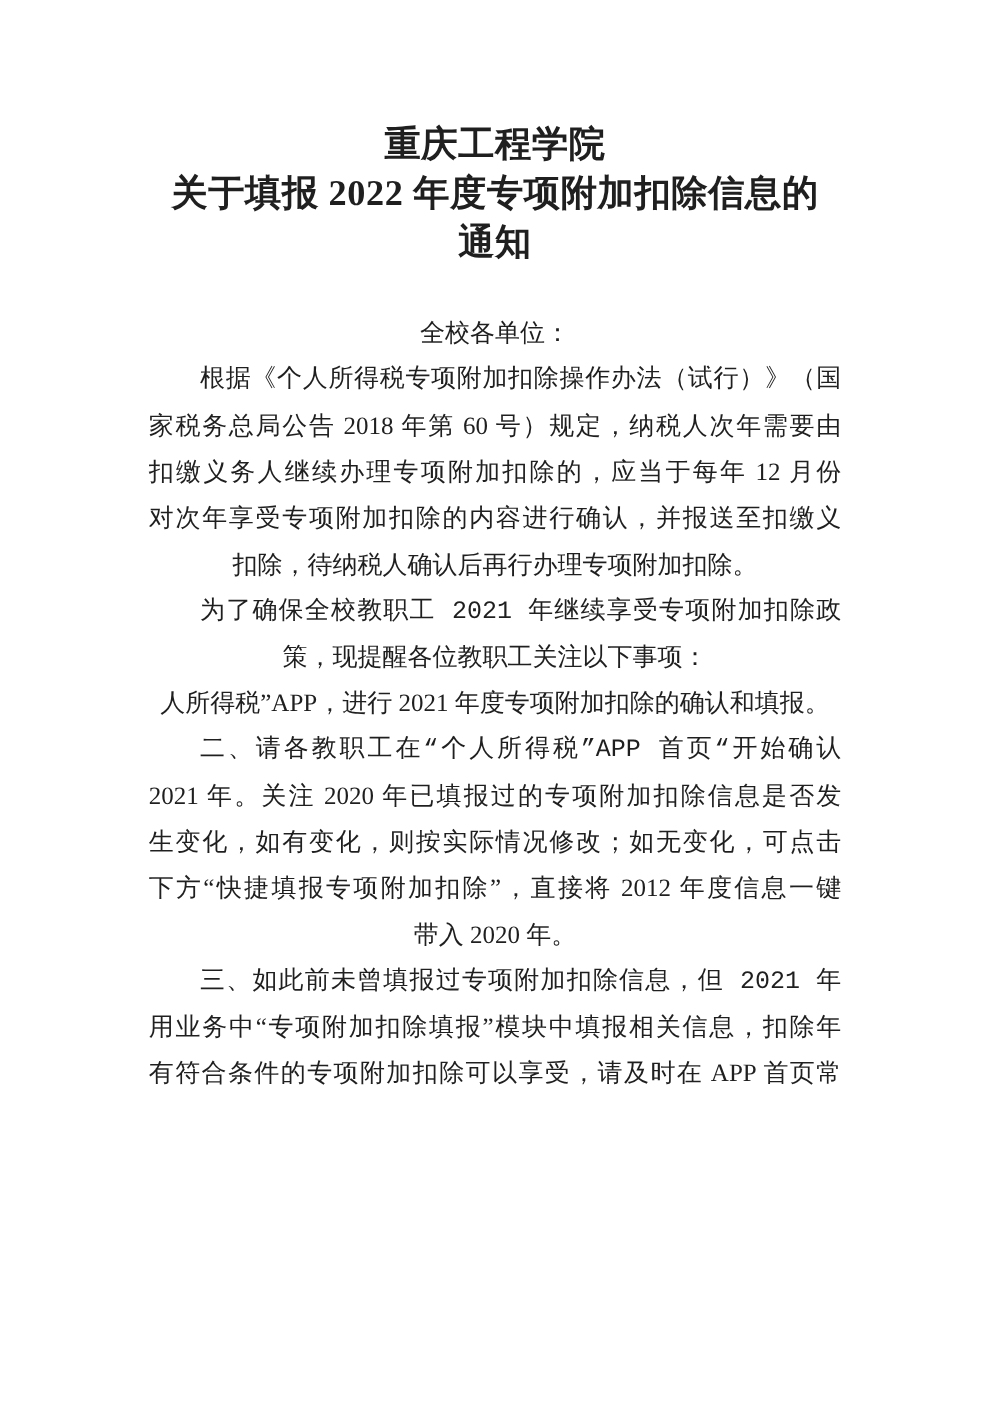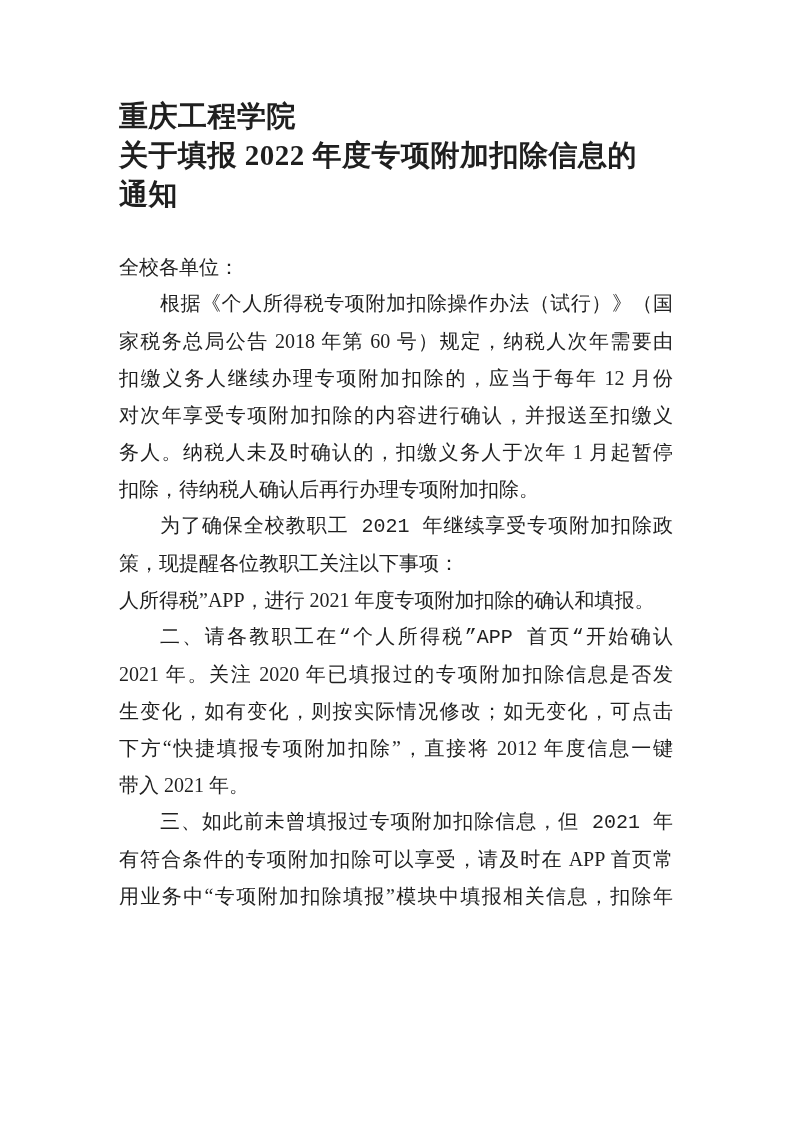--- a/index.html
+++ b/index.html
@@ -19,38 +19,39 @@
     padding: 97px 120px 0 119px;
     overflow: hidden;
   }
   .title-block {
     margin: 0 0 35px 0;
   }
   .title-line {
     font-size: 29px;
     line-height: 39px;
     font-weight: 700;
+    text-align: center;
     letter-spacing: 0.5px;
     white-space: nowrap;
   }
   .body-block {
     width: 554px;
   }
   .bl {
     font-size: 20px;
     line-height: 37px;
     height: 37px;
     letter-spacing: 0;
   }
   .bl.fill {
     text-align: justify;
     text-align-last: justify;
   }
   .bl.plain {
-    text-align: left;
+    text-align: center;
     white-space: nowrap;
   }
   .bl.ind {
     text-indent: 41px;
     font-family: Liberation Mono, monospace;
   }
 </style>
 </head>
 <body>
 
@@ -61,28 +62,27 @@
     <div class="title-line">关于填报 2022 年度专项附加扣除信息的</div>
     <div class="title-line">通知</div>
   </div>
 
   <div class="body-block">
     <div class="bl plain">全校各单位：</div>
     <div class="bl fill ind">根据《个人所得税专项附加扣除操作办法（试行）》（国</div>
     <div class="bl fill">家税务总局公告 2018 年第 60 号）规定，纳税人次年需要由</div>
     <div class="bl fill">扣缴义务人继续办理专项附加扣除的，应当于每年 12 月份</div>
     <div class="bl fill">对次年享受专项附加扣除的内容进行确认，并报送至扣缴义</div>
-    <div class="bl fill">务人。纳税人未及时确认的，扣缴义务人于次年 1 月起暂停</div>
     <div class="bl plain">扣除，待纳税人确认后再行办理专项附加扣除。</div>
     <div class="bl fill ind">为了确保全校教职工 2021 年继续享受专项附加扣除政</div>
     <div class="bl plain">策，现提醒各位教职工关注以下事项：</div>
     <div class="bl plain">人所得税”APP，进行 2021 年度专项附加扣除的确认和填报。</div>
     <div class="bl fill ind">二、请各教职工在“个人所得税”APP 首页“开始确认</div>
     <div class="bl fill">2021 年。关注 2020 年已填报过的专项附加扣除信息是否发</div>
     <div class="bl fill">生变化，如有变化，则按实际情况修改；如无变化，可点击</div>
     <div class="bl fill">下方“快捷填报专项附加扣除”，直接将 2012 年度信息一键</div>
-    <div class="bl plain">带入 2021 年。</div>
+    <div class="bl plain">带入 2020 年。</div>
     <div class="bl fill ind">三、如此前未曾填报过专项附加扣除信息，但 2021 年</div>
+    <div class="bl fill">用业务中“专项附加扣除填报”模块中填报相关信息，扣除年</div>
     <div class="bl fill">有符合条件的专项附加扣除可以享受，请及时在 APP 首页常</div>
-    <div class="bl fill">用业务中“专项附加扣除填报”模块中填报相关信息，扣除年</div>
   </div>
 
 </div>
 
 </body></html>

